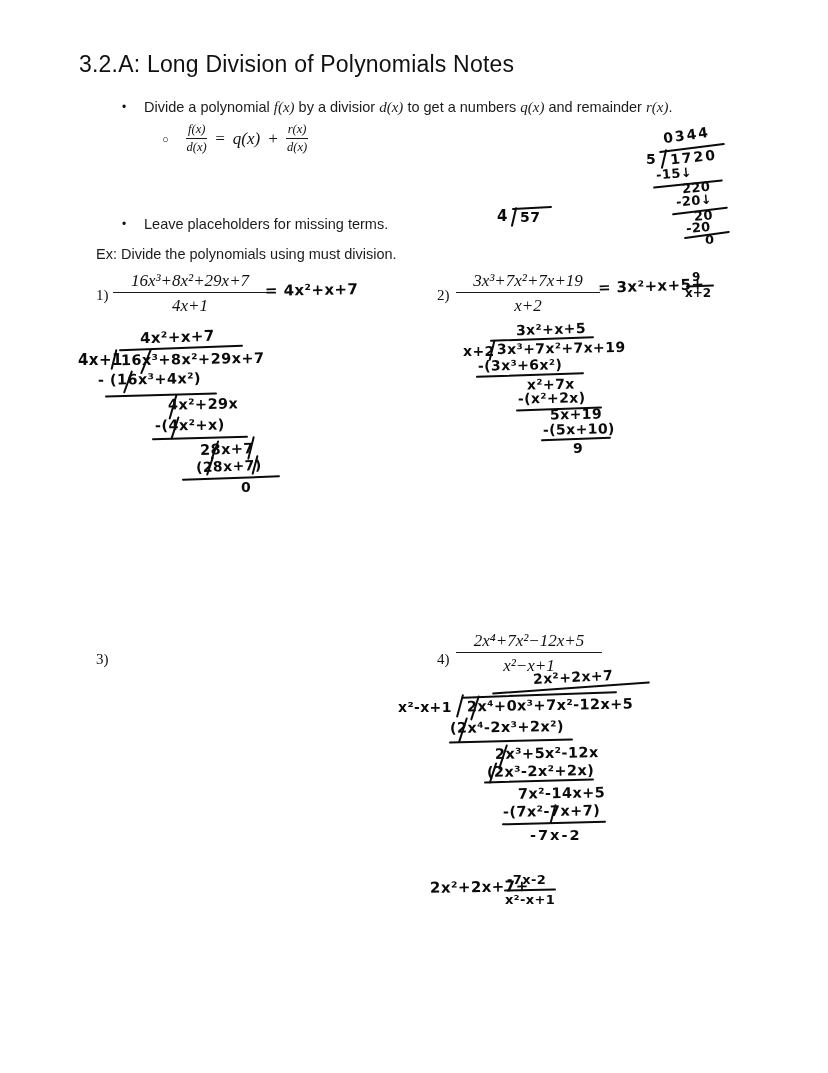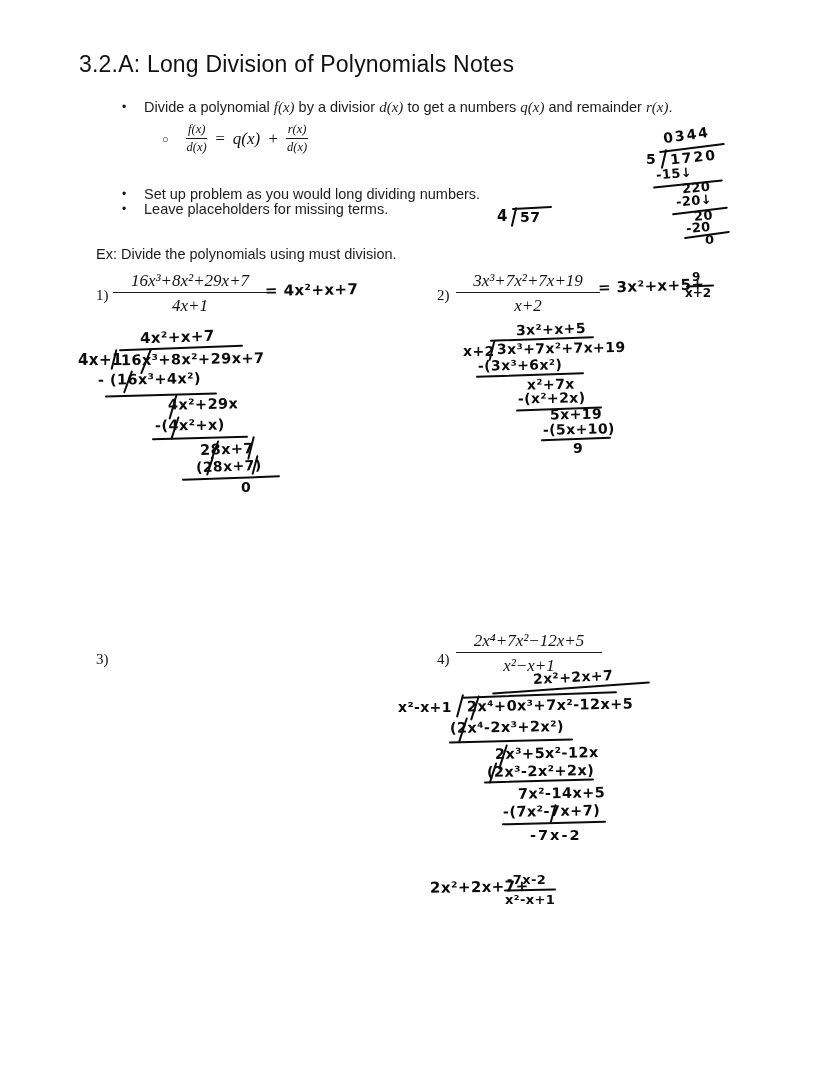--- a/index.html
+++ b/index.html
@@ -47,25 +47,22 @@
     <span class="mid">=</span>
     <span class="mid">q(x)</span>
     <span class="mid">+</span>
     <span class="sfrac">
       <span class="num">r(x)</span>
       <span class="den">d(x)</span>
     </span>
   </div>
 
 
-  <div class="abs bt" style="left:122px;top:186px;">
-    <span class="dot">•</span><span>Set up problem as you would long dividing numbers.</span>
-  </div>
 
-  <div class="abs bt" style="left:122px;top:201px;">
+  <div class="abs bt" style="left:122px;top:216px;">
     <span class="dot">•</span><span>Leave placeholders for missing terms.</span>
   </div>
 
   <div class="abs hw" style="left:497px;top:207px;font-size:15px;">4</div>
   <div class="stroke vslash" style="left:513px;top:207px;height:20px;transform:rotate(13deg);"></div>
   <div class="stroke hline" style="left:512px;top:207px;width:40px;transform:rotate(-3deg);"></div>
   <div class="abs hw" style="left:520px;top:209px;font-size:14px;">57</div>
 
   <div class="abs hw" style="left:663px;top:127px;font-size:14px;transform:rotate(-8deg);letter-spacing:2px;">0344</div>
   <div class="stroke hline" style="left:659px;top:147px;width:66px;transform:rotate(-7deg);"></div>

